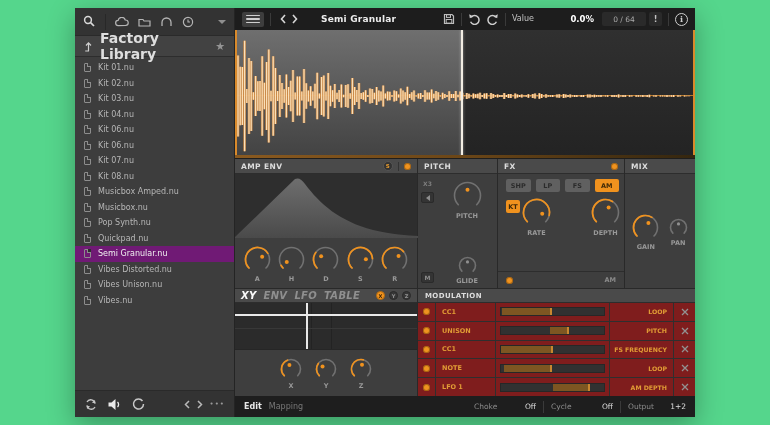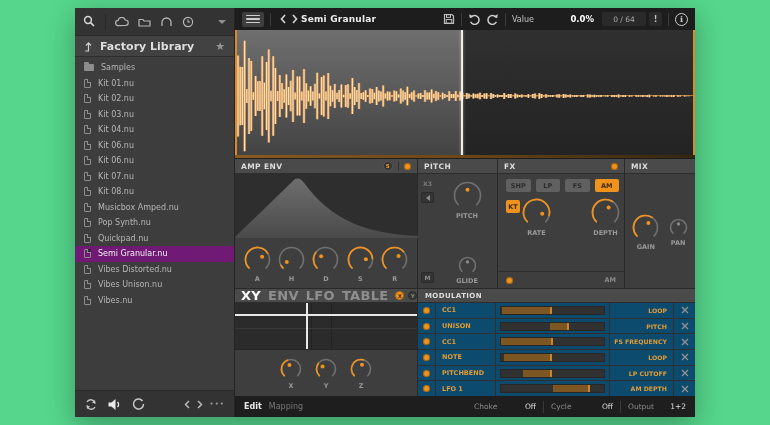--- a/index.html
+++ b/index.html
@@ -8,44 +8,44 @@
   .app{position:absolute;left:75px;top:8px;width:620px;height:409px;display:flex;
        background:#3d3d3d;box-shadow:0 8px 26px rgba(0,0,0,.3);}
 
   
   .sidebar{width:160px;display:flex;flex-direction:column;background:#3d3d3d;border-right:1px solid #242424;}
   .sb-toolbar{height:28px;background:#333;display:flex;align-items:center;padding:0 8px;gap:9px;border-bottom:1px solid #2a2a2a;}
   .sb-div{width:1px;height:16px;background:#282828;}
   .icn{display:flex;align-items:center;justify-content:center;color:#b5b5b5;}
   .caret{width:0;height:0;border-left:4px solid transparent;border-right:4px solid transparent;border-top:4px solid #8f8f8f;margin-left:auto;}
   .sb-root{height:21px;background:#424242;display:flex;align-items:center;gap:7px;padding:0 9px;border-bottom:1px solid #2d2d2d;}
-  .sb-root-label{flex:1;color:#dedede;font-size:11px;font-weight:bold;}
+  .sb-root-label{flex:1;color:#dedede;font-size:14px;font-weight:bold;}
   .star{color:#949494;font-size:11px;line-height:1;}
   .sb-list{flex:0 0 auto;padding-top:3px;}
   .sb-row{height:15.5px;display:flex;align-items:center;gap:7px;padding:0 9px;font-size:8px;color:#b6b6b6;cursor:default;}
   .sb-row.selected{background:#701a75;color:#f0f0f0;}
   .fold-ic{width:10px;height:7px;background:#8d8d8d;border-radius:1px;position:relative;flex:0 0 auto;}
   .fold-ic:before{content:"";position:absolute;left:0;top:-2px;width:5px;height:2px;background:#8d8d8d;border-radius:1px 1px 0 0;}
   .file-ic{width:7px;height:9px;border:1px solid #8d8d8d;border-radius:1px;position:relative;flex:0 0 auto;background:transparent;}
   .file-ic:before{content:"";position:absolute;right:-1px;top:-1px;width:3px;height:3px;background:#3d3d3d;border-left:1px solid #8d8d8d;border-bottom:1px solid #8d8d8d;}
   .sb-row.selected .file-ic:before{background:#2d2d2d;}
   .sb-spacer{flex:1;}
   .sb-footer{height:27px;background:#333;border-top:1px solid #2a2a2a;display:flex;align-items:center;gap:9px;padding:0 9px;}
   .sb-footer .right{margin-left:auto;display:flex;align-items:center;gap:7px;color:#a9a9a9;}
   .dots{font-size:7px;letter-spacing:1px;color:#9a9a9a;}
 
   
   .main{width:460px;display:flex;flex-direction:column;background:#383838;}
   .topbar{height:22px;background:#1d1d1d;display:flex;align-items:center;padding:0 7px;}
   .tb-div{width:1px;height:13px;background:#3a3a3a;margin:0 6px;}
   .menu-tile{width:22px;height:15px;background:#3e3e3e;border-radius:2px;display:flex;flex-direction:column;justify-content:center;gap:2px;padding:0 4px;}
   .menu-tile i{display:block;height:1.5px;background:#cfcfcf;border-radius:1px;}
-  .tb-title{color:#ececec;font-size:9px;font-weight:bold;margin-left:0;letter-spacing:.2px;}
+  .tb-title{color:#ececec;font-size:9px;font-weight:bold;margin-left:20px;letter-spacing:.2px;}
   .tb-spacer{flex:1;}
-  .vgroup{display:flex;align-items:center;justify-content:space-between;width:82px;}
+  .vgroup{display:flex;align-items:flex-start;justify-content:space-between;width:82px;}
   .vlabel{color:#c3c3c3;font-size:8px;}
   .vamount{color:#fff;font-size:8.5px;font-weight:bold;}
   .counter{min-width:44px;height:14px;background:#2a2a2a;border-radius:2px;color:#ababab;font-size:7.5px;display:flex;align-items:center;justify-content:center;margin-left:8px;padding:0 5px;}
   .alert{width:13px;height:14px;background:#2a2a2a;border-radius:2px;color:#c2c2c2;font-size:8px;font-weight:bold;display:flex;align-items:center;justify-content:center;margin-left:3px;}
   .info{width:13px;height:13px;border:1.4px solid #cfcfcf;border-radius:50%;color:#cfcfcf;font-size:8px;font-weight:bold;display:flex;align-items:center;justify-content:center;font-family:"DejaVu Serif",serif;}
 
   
   .wave{height:128px;position:relative;background:linear-gradient(#303030,#232323);overflow:hidden;}
   .wave-sel{position:absolute;left:0;top:0;width:228px;height:100%;background:linear-gradient(#6f6f6f,#424242);}
   .wave-centerline{position:absolute;left:0;top:65px;width:100%;height:1px;background:#b5772a;}
@@ -86,33 +86,33 @@
   .fxknobs{flex:1;display:flex;justify-content:space-between;gap:36px;}
   .fxfoot{height:17px;border-top:1px solid #2d2d2d;display:flex;align-items:center;padding:0 8px;}
   .fxfoot .am{margin-left:auto;color:#8a8a8a;font-size:6.5px;font-weight:bold;}
   .p-mix{flex:1;border-right:none;}
   .mixbody{flex:1;display:flex;flex-direction:row;align-items:center;justify-content:space-evenly;padding:3px 0;}
 
   
   .low{height:108px;display:flex;border-top:1px solid #292929;}
   .p-xy{width:183px;display:flex;flex-direction:column;border-right:1px solid #292929;background:#3e3e3e;}
   .xyhead{height:14px;background:#4a4a4a;border-bottom:1px solid #2d2d2d;display:flex;align-items:center;gap:7px;padding:0 6px;}
-  .xytab{font-size:13px;font-weight:bold;color:#8f8f8f;letter-spacing:.3px;}
+  .xytab{font-size:10px;font-weight:bold;color:#8f8f8f;letter-spacing:.3px;font-style:italic;}
   .xytab.active{color:#fafafa;}
   .axgrp{margin-left:auto;display:flex;gap:4px;}
   .axbtn{width:9px;height:9px;border-radius:50%;background:#373737;border:1px solid #2a2a2a;color:#939393;font-size:5px;font-weight:bold;display:flex;align-items:center;justify-content:center;}
   .axbtn.active{background:#f0921e;color:#3a2508;border-color:#b06a10;}
   .xypad{height:47px;background:#2b2b2b;border-bottom:1px solid #262626;position:relative;}
   .gridv{position:absolute;top:0;height:100%;width:1px;background:#232323;}
   .gridh{position:absolute;left:0;width:100%;height:1px;background:#383838;}
   .xh{position:absolute;left:0;width:100%;height:1.5px;background:#e9e9e9;}
   .xv{position:absolute;top:0;height:100%;width:1.5px;background:#e9e9e9;}
   .xyknobs{flex:1;display:flex;align-items:center;justify-content:center;gap:9px;}
 
-  .p-mod{flex:1;display:flex;flex-direction:column;background:#0c4a6e;}
+  .p-mod{flex:1;display:flex;flex-direction:column;background:#7f1d1d;}
   .modhead{height:14px;background:#4a4a4a;border-bottom:1px solid #2d2d2d;display:flex;align-items:center;padding:0 7px;font-size:7px;font-weight:bold;color:#dcdcdc;letter-spacing:.4px;}
   .modrow{flex:1;display:flex;align-items:stretch;border-bottom:1px solid #2f2f2f;}
   .modrow:last-child{border-bottom:none;}
   .mc{display:flex;align-items:center;border-right:1px solid #2f2f2f;}
   .mc-dot{width:18px;justify-content:center;}
   .mc-src{width:60px;padding-left:6px;font-size:6.5px;font-weight:bold;color:#e09b35;}
   .mc-track{width:114px;padding:0 4px;}
   .track{position:relative;width:100%;height:9px;background:#313131;border:1px solid #272727;}
   .tfill{position:absolute;top:0;height:100%;background:#7d5622;border-right:2px solid #c8872f;}
   .mc-tgt{flex:1;justify-content:flex-end;padding-right:6px;font-size:6.2px;font-weight:bold;color:#e09b35;text-align:right;}
@@ -172,24 +172,20 @@
         <svg width="9" height="11" viewBox="0 0 9 11">
             <path d="M4.5 10 V2.5 M2 4.5 L4.5 1.8 L7 4.5 M1.2 10 H5" fill="none" stroke="#cfcfcf" stroke-width="1.2"></path>
           </svg>
       </span>
       <span class="sb-root-label">Factory Library</span>
       <span class="star">★</span>
     </div>
 
     <div class="sb-list" id="file-list">
         <div class="sb-row">
-          <span class="fold-ic"></span>
-          <span>Samples</span>
-        </div>
-        <div class="sb-row">
           <span class="file-ic"></span>
           <span>Kit 01.nu</span>
         </div>
         <div class="sb-row">
           <span class="file-ic"></span>
           <span>Kit 02.nu</span>
         </div>
         <div class="sb-row">
           <span class="file-ic"></span>
           <span>Kit 03.nu</span>
@@ -210,20 +206,24 @@
           <span class="file-ic"></span>
           <span>Kit 07.nu</span>
         </div>
         <div class="sb-row">
           <span class="file-ic"></span>
           <span>Kit 08.nu</span>
         </div>
         <div class="sb-row">
           <span class="file-ic"></span>
           <span>Musicbox Amped.nu</span>
+        </div>
+        <div class="sb-row">
+          <span class="file-ic"></span>
+          <span>Musicbox.nu</span>
         </div>
         <div class="sb-row">
           <span class="file-ic"></span>
           <span>Pop Synth.nu</span>
         </div>
         <div class="sb-row">
           <span class="file-ic"></span>
           <span>Quickpad.nu</span>
         </div>
         <div class="sb-row selected">
@@ -614,37 +614,20 @@
               <span class="mc mc-dot">
                 <span class="odot"></span>
               </span>
               <span class="mc mc-src">NOTE</span>
               <span class="mc mc-track">
                 <span class="track">
                   <span class="tfill" style="left: 3%; width: 47%;"></span>
                 </span>
               </span>
               <span class="mc mc-tgt">LOOP</span>
-              <span class="mc mc-x">
-                <svg width="8" height="8" viewBox="0 0 8 8">
-                  <path d="M1 1 L7 7 M7 1 L1 7" stroke="#929292" stroke-width="1.3"></path>
-                </svg>
-              </span>
-            </div>
-            <div class="modrow">
-              <span class="mc mc-dot">
-                <span class="odot"></span>
-              </span>
-              <span class="mc mc-src">PITCHBEND</span>
-              <span class="mc mc-track">
-                <span class="track">
-                  <span class="tfill" style="left: 21%; width: 29%;"></span>
-                </span>
-              </span>
-              <span class="mc mc-tgt">LP CUTOFF</span>
               <span class="mc mc-x">
                 <svg width="8" height="8" viewBox="0 0 8 8">
                   <path d="M1 1 L7 7 M7 1 L1 7" stroke="#929292" stroke-width="1.3"></path>
                 </svg>
               </span>
             </div>
             <div class="modrow">
               <span class="mc mc-dot">
                 <span class="odot"></span>
               </span>

